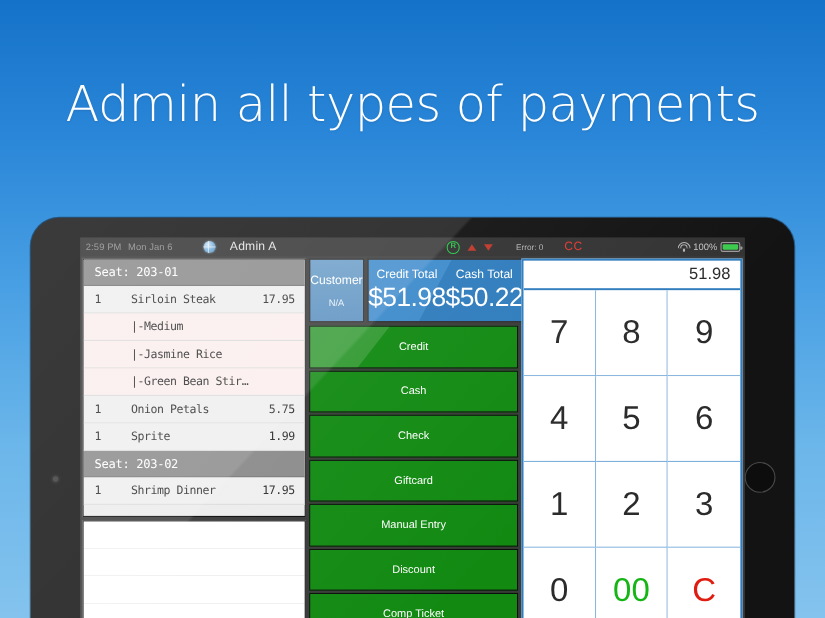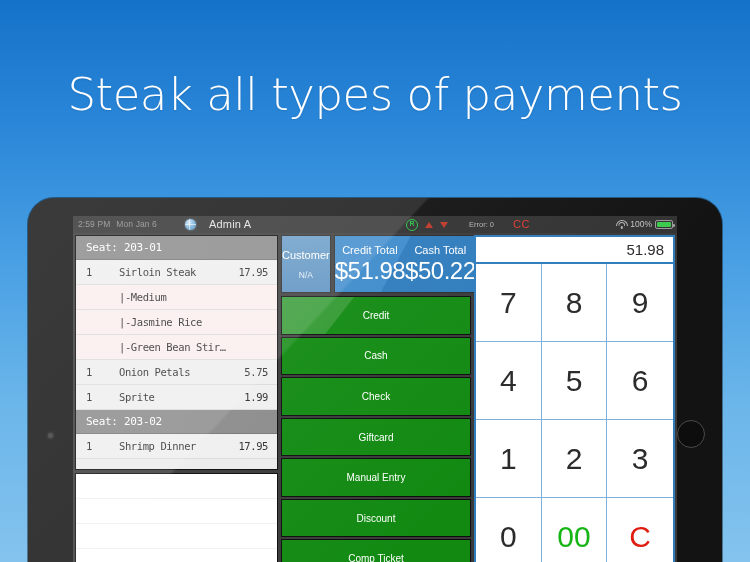--- a/index.html
+++ b/index.html
@@ -377,21 +377,21 @@
   }
   .key:nth-child(3n) { border-right: none; }
   .key.k-green { color: #15b515; }
   .key.k-red { color: #e01b0f; }
 </style>
 </head>
 <body>
 
 <div id="stage">
 
-  <div id="headline">Steak all types of payments</div>
+  <div id="headline">Admin all types of payments</div>
 
   <div id="device">
     <div id="camera"></div>
     <div id="home-button"></div>
     <div id="device-gloss"></div>
 
     <div id="screen">
 
       <div id="statusbar">
         <div class="sb-left">

